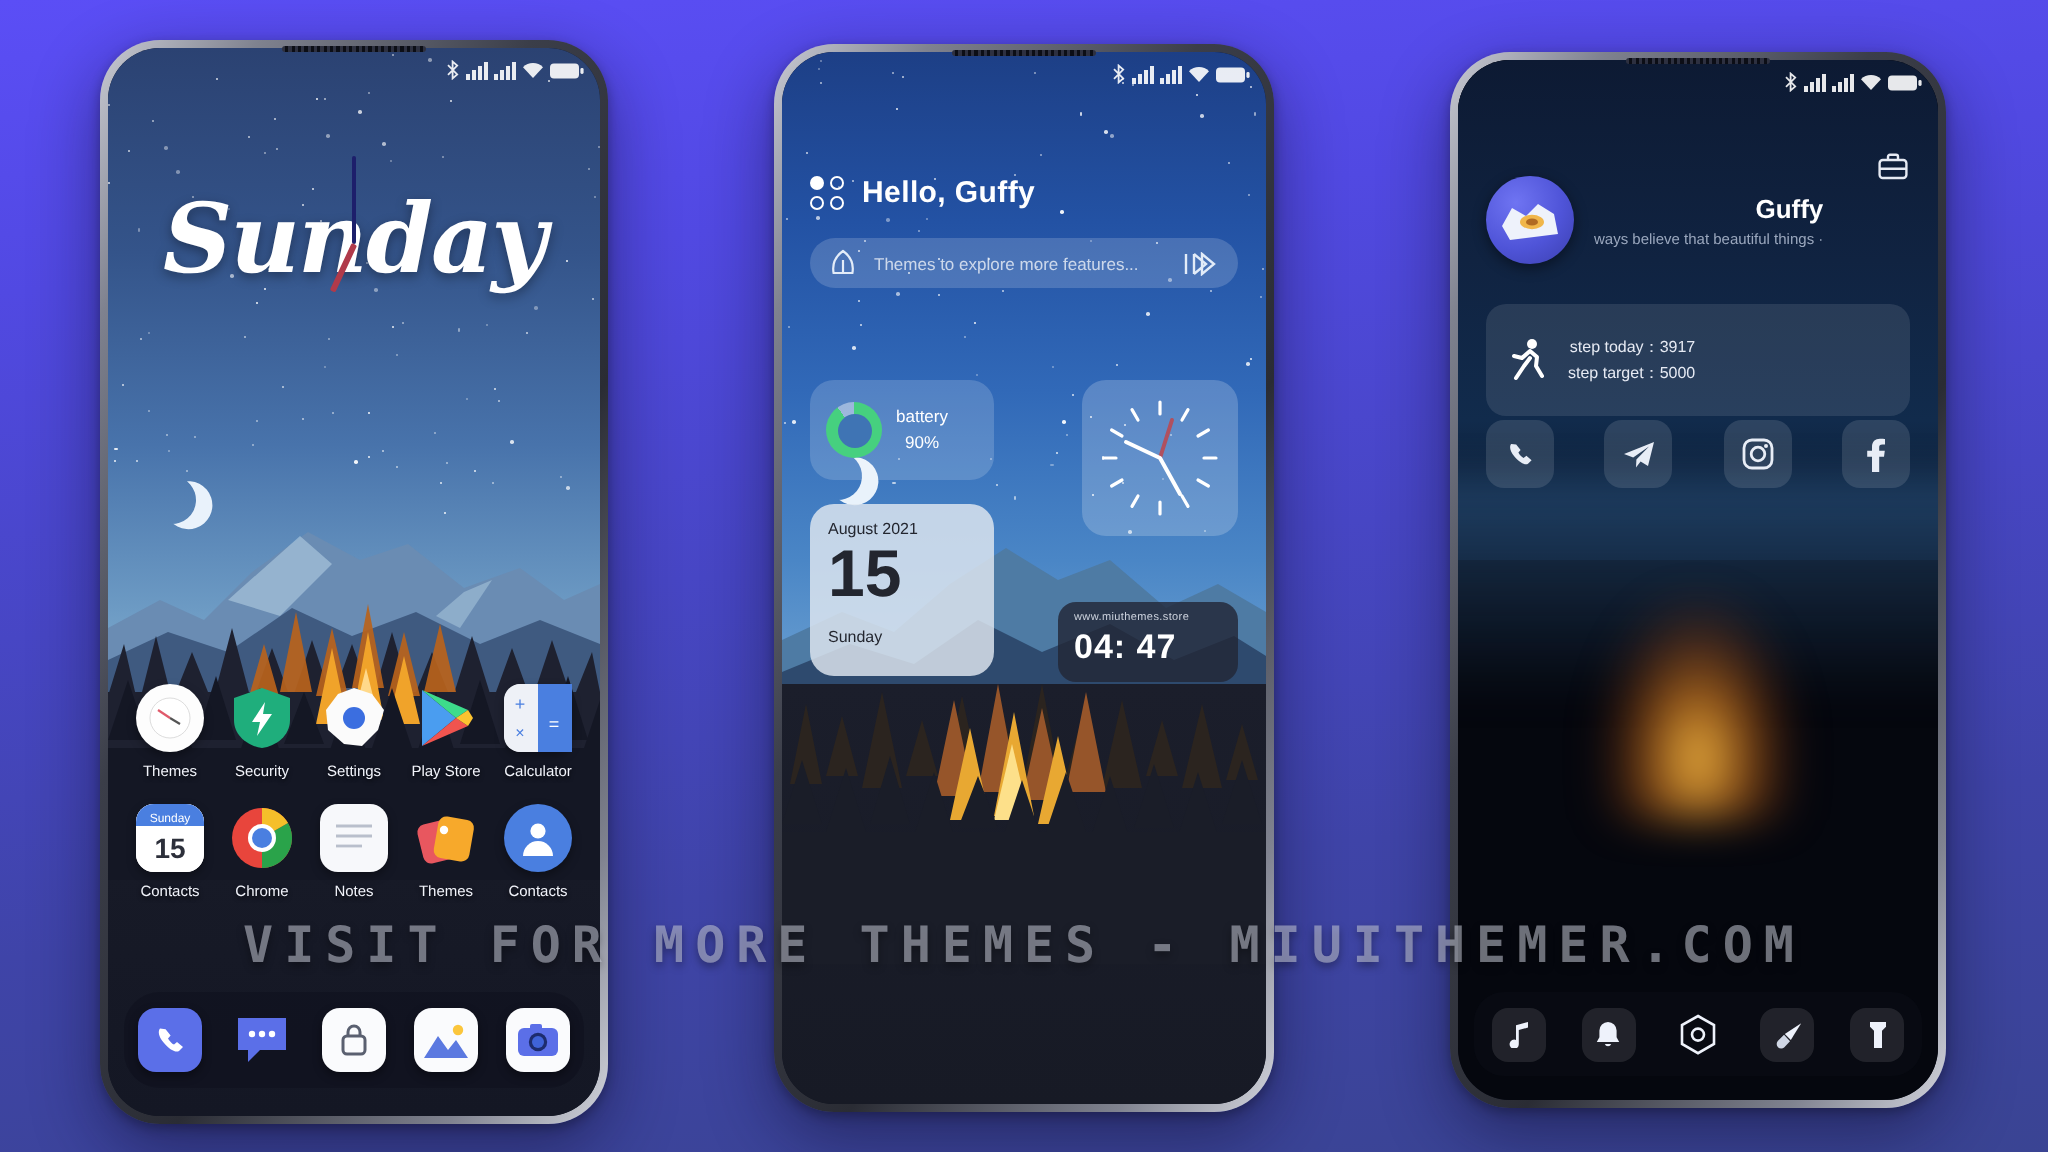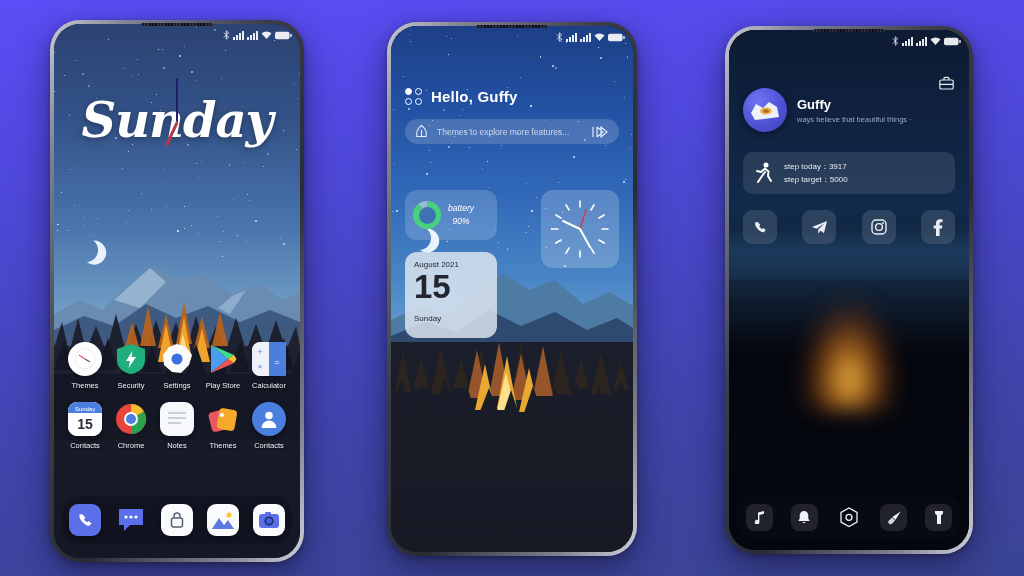--- a/index.html
+++ b/index.html
@@ -20,21 +20,21 @@
     padding: 4px;
     box-shadow: 0 12px 34px rgba(12,10,40,.48), 0 2px 6px rgba(0,0,0,.3);
   }
   .screen {
     position: relative; width: 100%; height: 100%;
     border-radius: 26px; overflow: hidden;
     background: #0e1220;
   }
   #phone1 { left: 50px;  top: 20px;  width: 254px; height: 542px; }
   #phone2 { left: 387px; top: 22px;  width: 250px; height: 534px; }
-  #phone3 { left: 725px; top: 26px;  width: 248px; height: 528px; }
+  #phone3 { left: 725px; top: 26px;  width: 248px; height: 528px; text-align: right; }
 
   .speaker {
     position: absolute; top: 3px; left: 50%; transform: translateX(-50%);
     width: 72px; height: 3px; border-radius: 2px;
     background: repeating-linear-gradient(90deg,#2d3040 0 1.6px, #0c0e16 1.6px 3.2px);
     z-index: 30;
   }
 
   
   .statusbar {
@@ -139,21 +139,21 @@
   .searchpill {
     position: absolute; left: 14px; right: 14px; top: 93px; height: 25px; z-index: 14;
     border-radius: 13px; background: rgba(255,255,255,.17);
     display: flex; align-items: center; padding: 0 9px; gap: 8px;
   }
   .searchtxt { flex: 1; font-size: 8.5px; color: rgba(255,255,255,.72); }
 
   .w-battery {
     position: absolute; left: 14px; top: 164px; width: 92px; height: 50px; z-index: 14;
     border-radius: 12px; background: rgba(255,255,255,.17);
-    display: flex; align-items: center; padding: 0 8px; gap: 7px; font-style: italic;
+    display: flex; align-items: center; padding: 0 8px; gap: 7px;
   }
   .ring {
     width: 28px; height: 28px; border-radius: 50%;
     background: conic-gradient(#46d07f 0deg 324deg, rgba(255,255,255,.42) 324deg 360deg);
     display: flex; align-items: center; justify-content: center; flex: none;
   }
   .ringhole { width: 17px; height: 17px; border-radius: 50%; background: #3f74b4; }
   .w-batt-txt { color: #fff; font-size: 8.5px; line-height: 1.5; text-align: center; }
 
   .w-clock {
@@ -209,21 +209,21 @@
     background: radial-gradient(circle at 34% 30%, #6f74f2 0%, #4f54d8 55%, #3b3fae 100%);
     display: flex; align-items: center; justify-content: center;
     box-shadow: 0 2px 7px rgba(0,0,0,.45);
     overflow: hidden;
   }
   .pname { color: #fff; font-size: 13px; font-weight: 700; }
   .pquote { color: #9aa7bd; font-size: 7.5px; margin-top: 3px; }
   .caseicon { position: absolute; right: 15px; top: 46px; z-index: 14; }
 
   .stepcard {
-    position: absolute; left: 14px; right: 14px; top: 122px; height: 42px; z-index: 14;
+    position: absolute; left: 14px; right: 14px; top: 122px; height: 56px; z-index: 14;
     border-radius: 10px; background: rgba(255,255,255,.10);
     display: flex; align-items: center; gap: 10px; padding: 0 11px;
   }
   .steplines { color: #e6eaf3; font-size: 8px; line-height: 1.65; }
 
   .socialrow {
     position: absolute; left: 14px; right: 14px; top: 180px; z-index: 14;
     display: flex; justify-content: space-between;
   }
   .socialbtn {
@@ -752,20 +752,24 @@
           <path d="M39 39 L22 31 M39 39 L49 57" stroke="#fff" stroke-width="2" stroke-linecap="round" fill="none"></path>
         </svg>
       </div>
 
       <div class="w-date">
         <div class="m">August 2021</div>
         <div class="d">15</div>
         <div class="w">Sunday</div>
       </div>
 
+      <div class="w-time">
+        <div class="u">www.miuthemes.store</div>
+        <div class="t">04: 47</div>
+      </div>
 
     </div>
   </div>
 
   <div class="phone" id="phone3">
     <div class="speaker"></div>
     <div class="screen">
 
       <div class="wall3">
         <div class="sky3"></div>
@@ -880,13 +884,14 @@
         </div>
         <div class="dock3btn">
           <svg width="10" height="15" viewBox="0 0 10 15">
               <path d="M1 1 h8 v2.4 L7 5.4 V14 H3 V5.4 L1 3.4 Z" fill="#eef2fb"></path>
             </svg>
         </div>
       </div>
     </div>
   </div>
 
+  <div class="watermark">VISIT FOR MORE THEMES - MIUITHEMER.COM</div>
 </div>
 
 </body></html>

